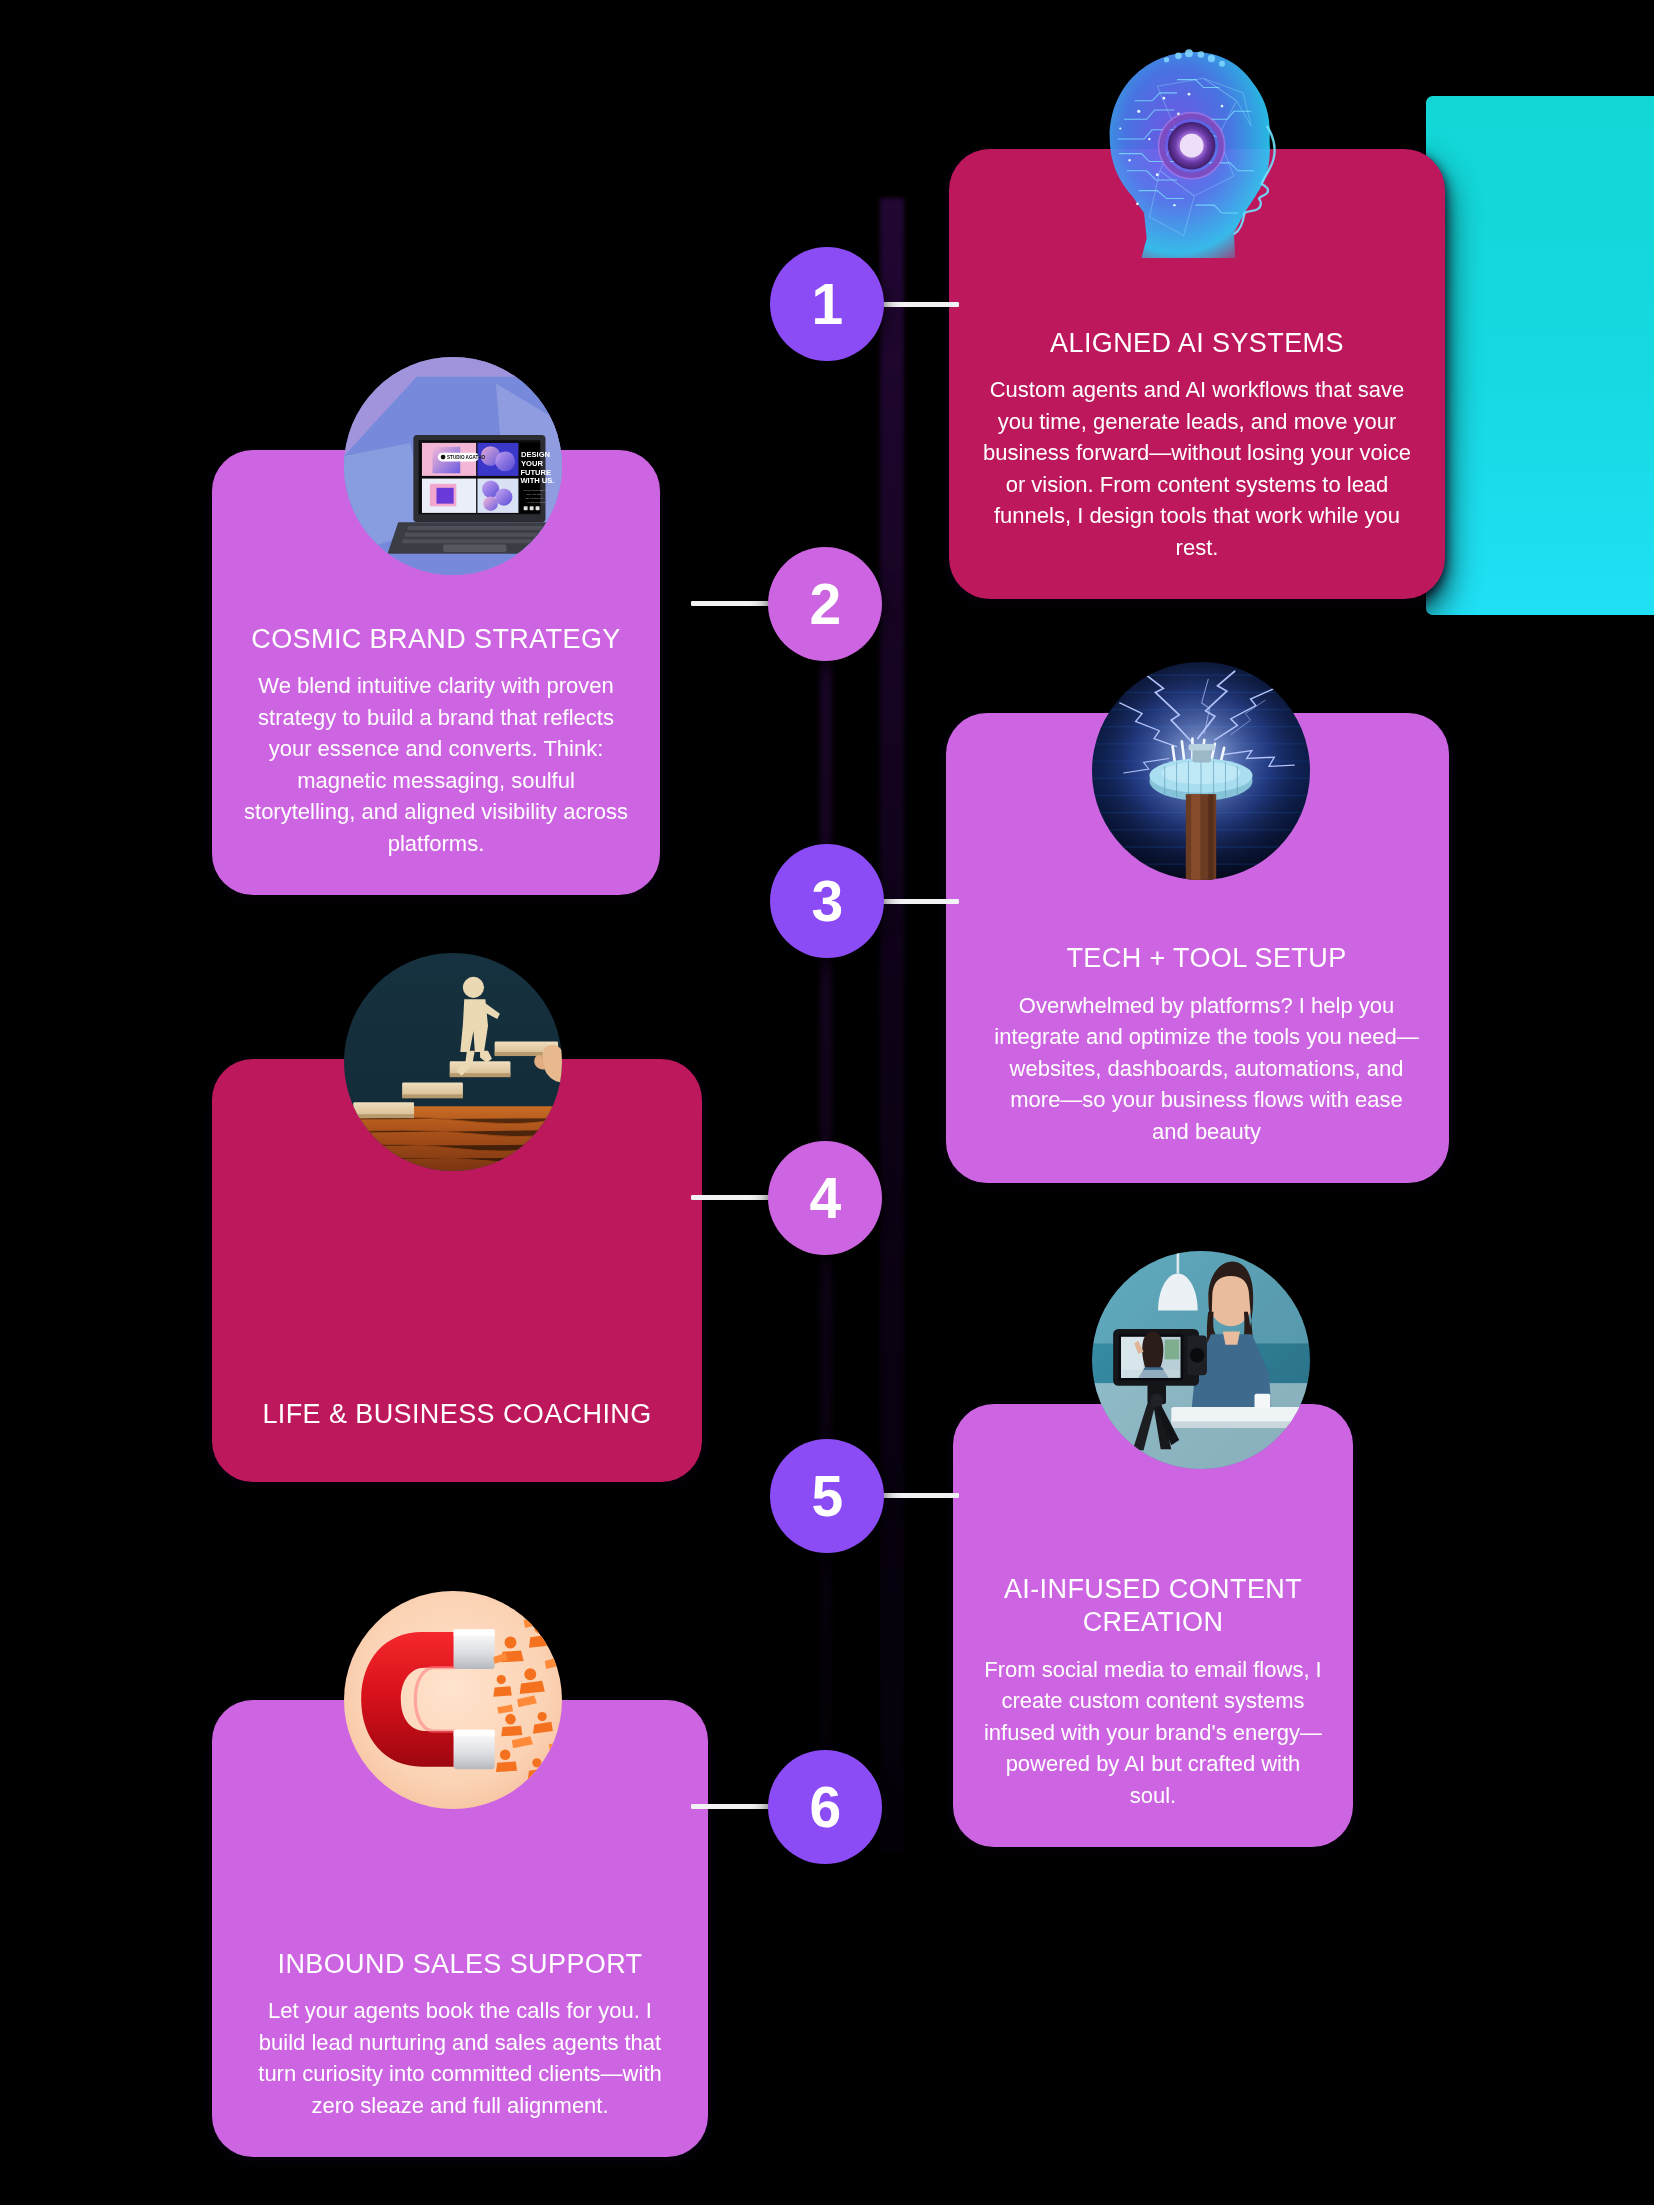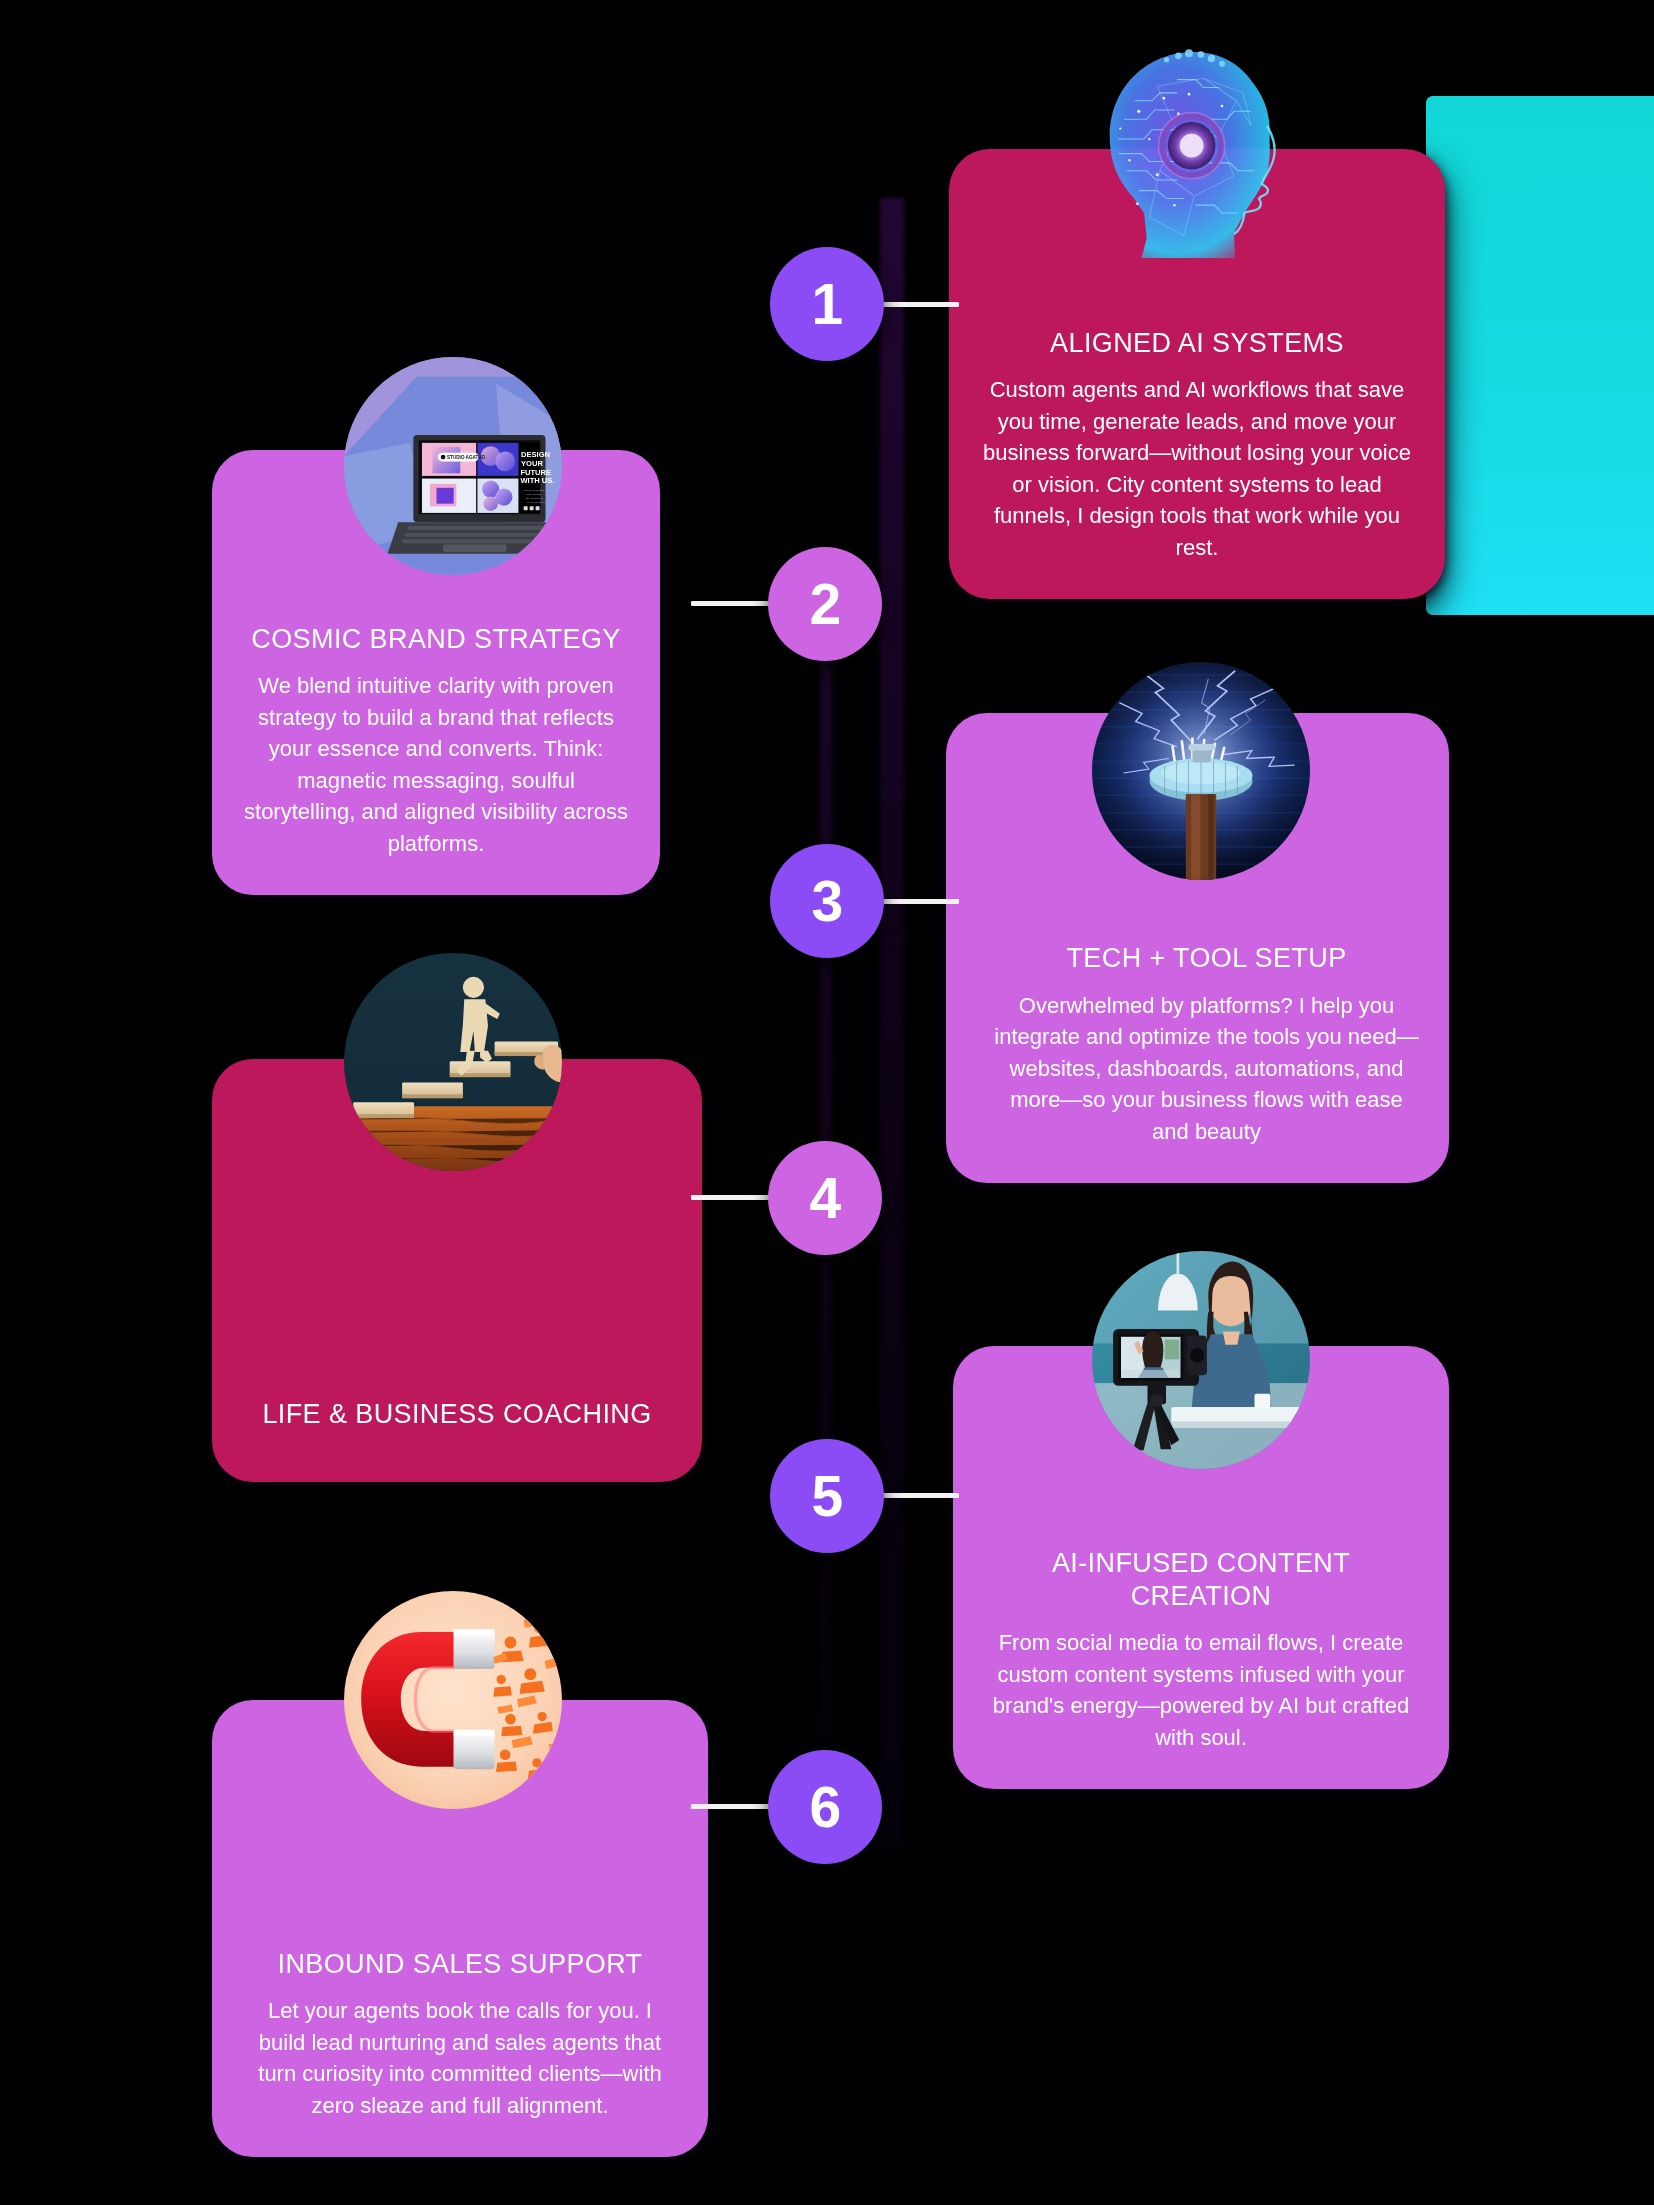--- a/index.html
+++ b/index.html
@@ -123,21 +123,21 @@
 
   <div class="connector" style="left:873px; top:302px; width:86px;"></div>
   <div class="connector" style="left:691px; top:601px; width:79px;"></div>
   <div class="connector" style="left:873px; top:899px; width:86px;"></div>
   <div class="connector" style="left:691px; top:1195px; width:79px;"></div>
   <div class="connector" style="left:873px; top:1493px; width:86px;"></div>
   <div class="connector" style="left:691px; top:1804px; width:79px;"></div>
 
   <div class="card purple" style="left:949px; top:149px; width:496px; height:450px;">
     <div class="card-title">ALIGNED AI SYSTEMS</div>
-    <div class="card-body">Custom agents and AI workflows that save you time, generate leads, and move your business forward—without losing your voice or vision. City content systems to lead funnels, I design tools that work while you rest.</div>
+    <div class="card-body">Custom agents and AI workflows that save you time, generate leads, and move your business forward—without losing your voice or vision. From content systems to lead funnels, I design tools that work while you rest.</div>
   </div>
 
   <div class="photo" style="left:1078px; top:40px; width:218px; height:218px; border-radius:0;">
     <svg viewBox="0 0 330 330">
       <defs>
         <radialGradient id="g-head" cx="42%" cy="40%" r="72%">
           <stop offset="0%" stop-color="#7A5BF7"></stop>
           <stop offset="45%" stop-color="#4F7DF5"></stop>
           <stop offset="80%" stop-color="#2BC8F5"></stop>
           <stop offset="100%" stop-color="#1AD8F0" stop-opacity="0.15"></stop>
@@ -410,21 +410,21 @@
       <g fill="#EBD9B4">
         <circle cx="196" cy="52" r="16"></circle>
         <path d="M182 70 L214 70 L218 110 L212 150 L198 150 L196 118 L190 150 L176 150 L180 108 Z"></path>
         <path d="M186 148 L198 148 L194 170 L178 186 L170 178 L184 164 Z"></path>
         <path d="M206 148 L218 148 L224 160 L216 166 L206 158 Z"></path>
         <path d="M214 76 L236 92 L232 100 L210 88 Z"></path>
       </g>
     </svg>
   </div>
 
-  <div class="card orchid" style="left:953px; top:1346px; width:496px; height:443px;">
+  <div class="card orchid" style="left:953px; top:1404px; width:400px; height:443px;">
     <div class="card-title">AI-INFUSED CONTENT
 CREATION</div>
     <div class="card-body">From social media to email flows, I create custom content systems infused with your brand's energy—powered by AI but crafted with soul.</div>
   </div>
 
   <div class="photo" style="left:1092px; top:1251px; width:218px; height:218px;">
     <svg viewBox="0 0 330 330">
       <defs>
         <linearGradient id="bgC" x1="0" y1="0" x2="1" y2="1">
           <stop offset="0%" stop-color="#3B97AE"></stop>

